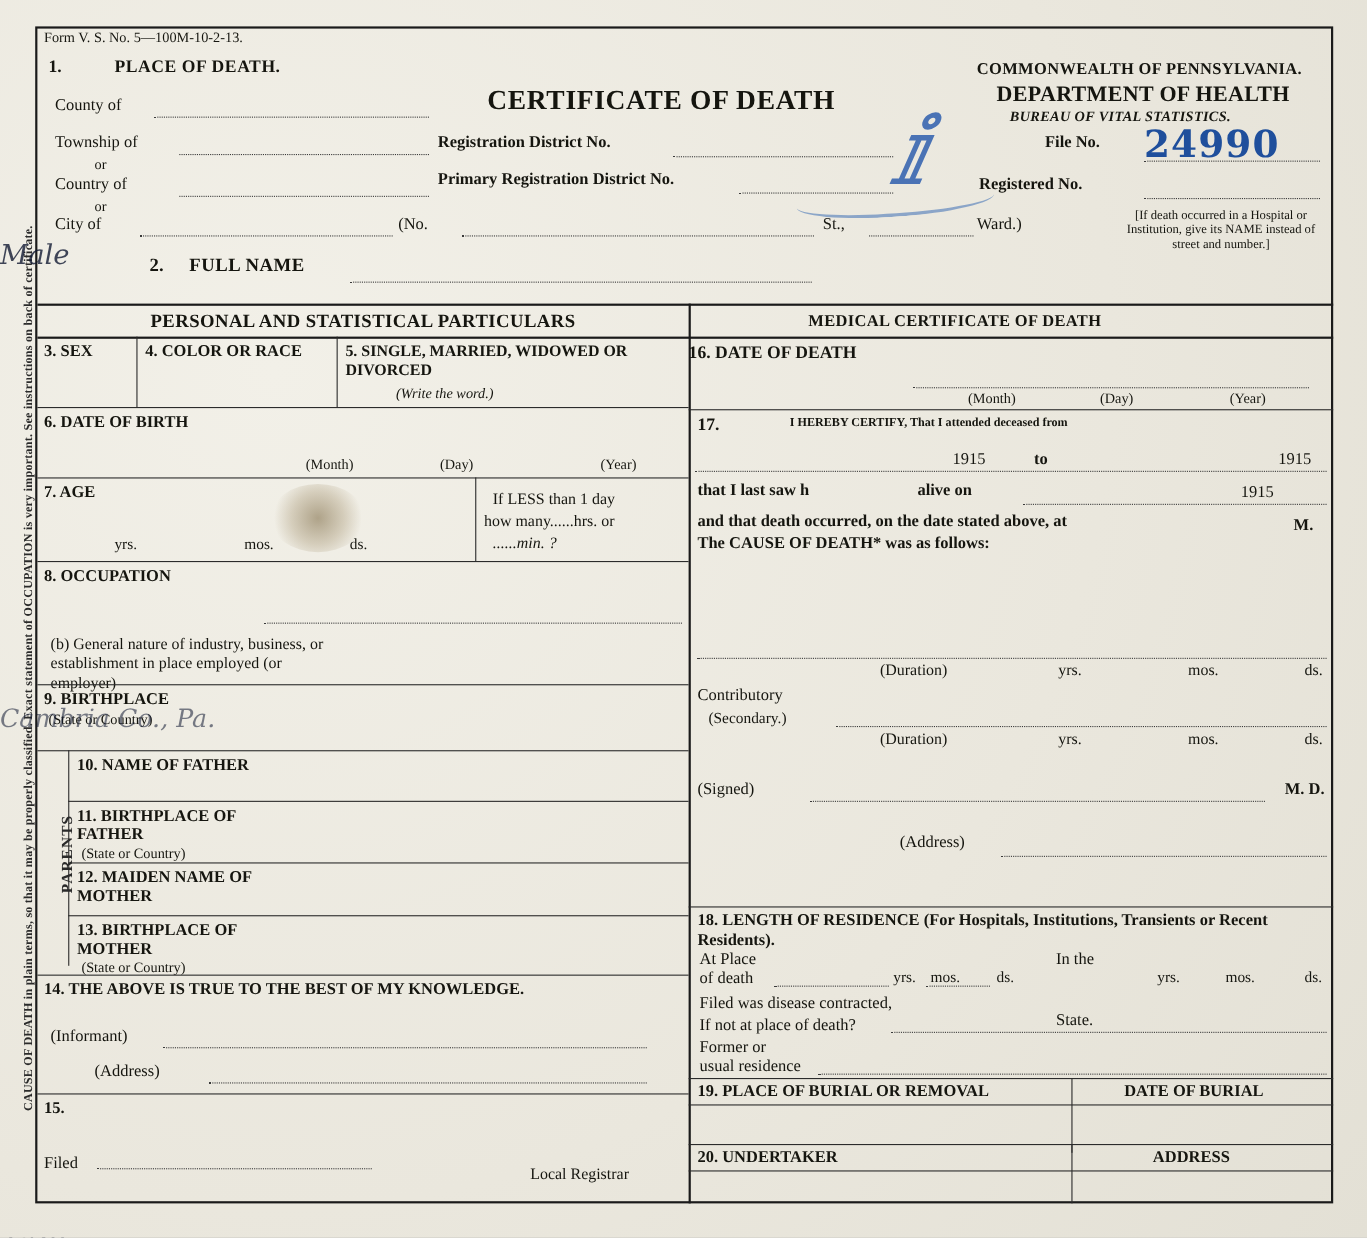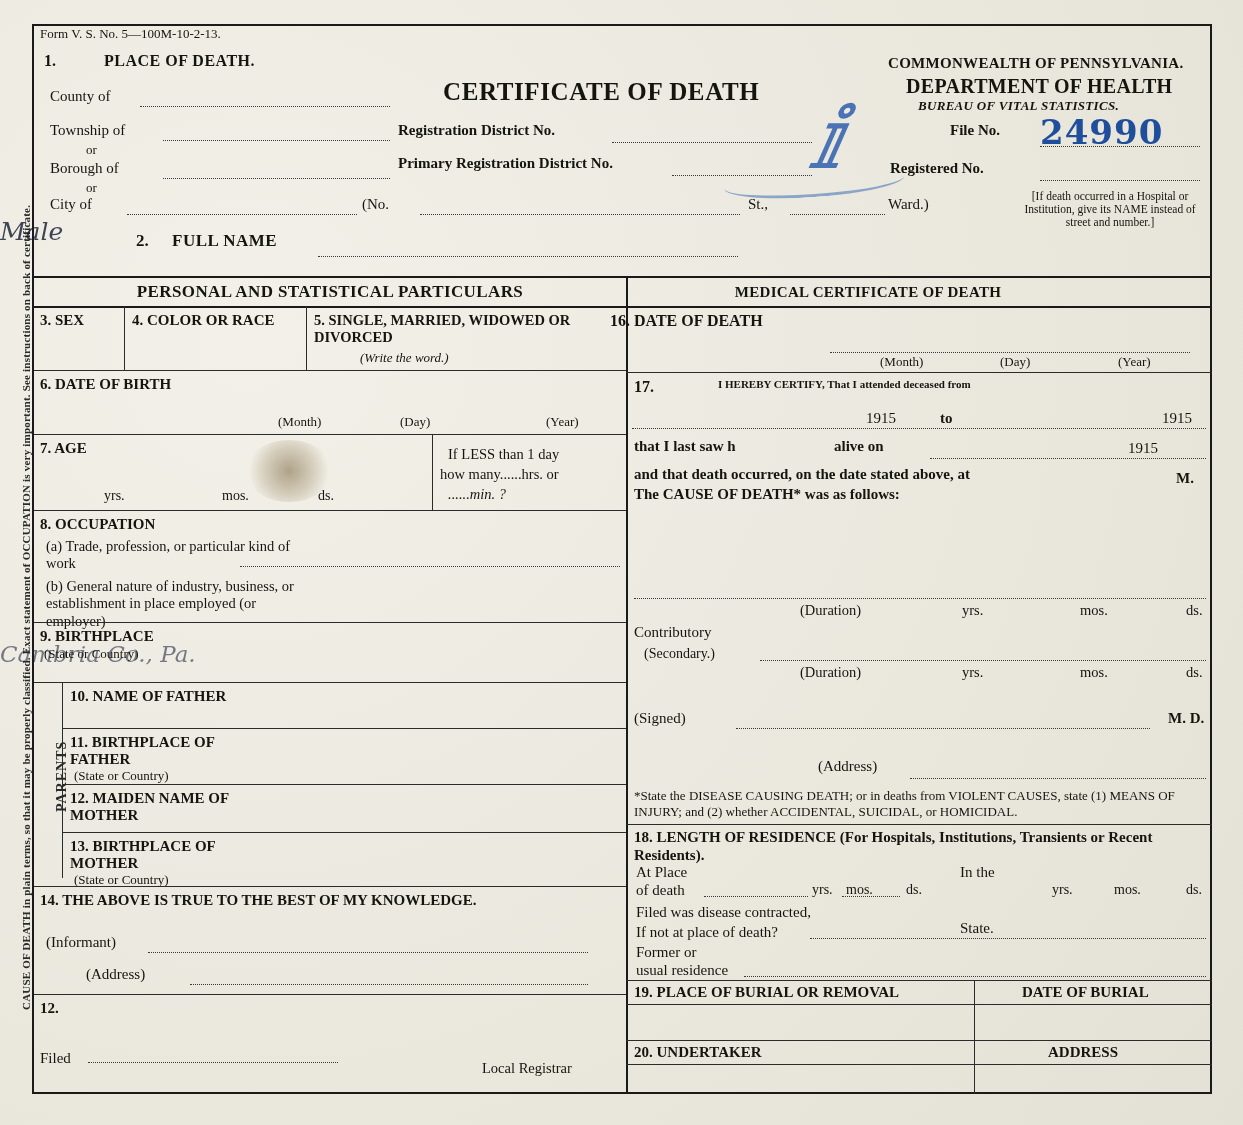--- a/index.html
+++ b/index.html
@@ -75,21 +75,21 @@
 
   <div class="txt" style="left:50px;top:88px;font-size:15px;">County of</div>
   <div class="dots" style="left:140px;top:106px;width:250px;"></div>
   <div class="hand dark" style="left:165px;top:72px;font-size:30px;">Blair</div>
 
   <div class="txt" style="left:50px;top:122px;font-size:15px;">Township of</div>
   <div class="dots" style="left:163px;top:140px;width:227px;"></div>
   <div class="hand dark" style="left:168px;top:116px;font-size:22px;opacity:.75;"></div>
 
   <div class="txt" style="left:86px;top:142px;font-size:13px;">or</div>
-  <div class="txt" style="left:50px;top:160px;font-size:15px;">Borough of</div>
+  <div class="txt" style="left:50px;top:160px;font-size:15px;">Country of</div>
   <div class="dots" style="left:163px;top:178px;width:227px;"></div>
   <div class="hand dark" style="left:163px;top:142px;font-size:28px;">Martinsburg</div>
 
   <div class="txt" style="left:86px;top:180px;font-size:13px;">or</div>
   <div class="txt" style="left:50px;top:196px;font-size:15px;">City of</div>
   <div class="dots" style="left:127px;top:214px;width:230px;"></div>
   <div class="hand dark" style="left:140px;top:190px;font-size:22px;"></div>
 
   <div class="txt" style="left:362px;top:196px;font-size:15px;">(No.</div>
   <div class="dots" style="left:420px;top:214px;width:320px;"></div>
@@ -171,21 +171,20 @@
   <div class="txt" style="left:222px;top:488px;font-size:14px;">mos.</div>
   <div class="hand dark" style="left:262px;top:464px;font-size:28px;">11</div>
   <div class="txt" style="left:318px;top:488px;font-size:14px;">ds.</div>
   <div class="hand dark" style="left:350px;top:464px;font-size:28px;">30</div>
 
   <div class="stain" style="left:246px;top:440px;width:86px;height:62px;"></div>
 
   <div class="hline" style="left:34px;top:510px;width:592px;"></div>
 
   <div class="txt bold" style="left:40px;top:516px;font-size:15px;">8. OCCUPATION</div>
-  <div class="txt" style="left:46px;top:538px;font-size:14.5px;width:250px;line-height:1.2;">(a) Trade, profession, or particular kind of work</div>
   <div class="txt" style="left:46px;top:578px;font-size:14.5px;width:250px;line-height:1.2;">(b) General nature of industry, business, or establishment in place employed (or employer)</div>
   <div class="dots" style="left:240px;top:566px;width:380px;"></div>
   <div class="hand dark" style="left:282px;top:526px;font-size:30px;">Retired</div>
 
   <div class="hline" style="left:34px;top:622px;width:592px;"></div>
 
   <div class="txt bold" style="left:40px;top:628px;font-size:15px;">9. BIRTHPLACE</div>
   <div class="txt" style="left:44px;top:646px;font-size:13px;">(State or Country)</div>
   <div class="hand dark" style="left:196px;top:638px;font-size:28px;">Martinsburg, Pa.</div>
 
@@ -216,28 +215,28 @@
   <div class="txt bold" style="left:40px;top:892px;font-size:15px;">14. THE ABOVE IS TRUE TO THE BEST OF MY KNOWLEDGE.</div>
   <div class="txt" style="left:46px;top:934px;font-size:15px;">(Informant)</div>
   <div class="dots" style="left:148px;top:952px;width:440px;"></div>
   <div class="hand dark" style="left:176px;top:908px;font-size:30px;">John Blake</div>
   <div class="txt" style="left:86px;top:966px;font-size:15px;">(Address)</div>
   <div class="dots" style="left:190px;top:984px;width:398px;"></div>
   <div class="hand dark" style="left:196px;top:948px;font-size:28px;">Altoona, Pa.</div>
 
   <div class="hline" style="left:34px;top:994px;width:592px;"></div>
 
-  <div class="txt bold" style="left:40px;top:1000px;font-size:15px;">12.</div>
+  <div class="txt bold" style="left:40px;top:1000px;font-size:15px;">15.</div>
   <div class="txt" style="left:40px;top:1050px;font-size:15px;">Filed</div>
   <div class="dots" style="left:88px;top:1062px;width:250px;"></div>
   <div class="hand dark" style="left:92px;top:1020px;font-size:28px;">Mch 29 1915</div>
   <div class="hand dark" style="left:358px;top:1014px;font-size:30px;">Jno. G. Skyles</div>
   <div class="txt" style="left:482px;top:1060px;font-size:14.5px;">Local Registrar</div>
 
-  <div class="txt bold" style="left:610px;top:312px;font-size:16px;">16. DATE OF DEATH</div>
+  <div class="txt bold" style="left:626px;top:312px;font-size:16px;">16. DATE OF DEATH</div>
   <div class="hand dark" style="left:840px;top:318px;font-size:30px;">Mar.</div>
   <div class="hand dark" style="left:1000px;top:318px;font-size:30px;">14,</div>
   <div class="hand dark" style="left:1112px;top:318px;font-size:28px;">1915</div>
   <div class="dots" style="left:830px;top:352px;width:360px;"></div>
   <div class="txt" style="left:880px;top:354px;font-size:13px;">(Month)</div>
   <div class="txt" style="left:1000px;top:354px;font-size:13px;">(Day)</div>
   <div class="txt" style="left:1118px;top:354px;font-size:13px;">(Year)</div>
 
   <div class="hline" style="left:626px;top:372px;width:586px;"></div>
 
@@ -281,21 +280,20 @@
 
   <div class="txt" style="left:634px;top:710px;font-size:15px;">(Signed)</div>
 
   <div class="dots" style="left:736px;top:728px;width:414px;"></div>
   <div class="txt bold" style="left:1168px;top:710px;font-size:15px;">M. D.</div>
 
   <div class="txt" style="left:818px;top:758px;font-size:15px;">(Address)</div>
 
   <div class="dots" style="left:910px;top:778px;width:296px;"></div>
 
-  <div class="txt" style="left:634px;top:788px;font-size:13px;width:576px;line-height:1.2;">*State the DISEASE CAUSING DEATH; or in deaths from VIOLENT CAUSES, state (1) MEANS OF INJURY; and (2) whether ACCIDENTAL, SUICIDAL, or HOMICIDAL.</div>
 
   <div class="hline" style="left:626px;top:824px;width:586px;"></div>
 
   <div class="txt bold" style="left:634px;top:828px;font-size:15px;width:576px;line-height:1.2;">18. LENGTH OF RESIDENCE (For Hospitals, Institutions, Transients or Recent Residents).</div>
   <div class="txt" style="left:636px;top:864px;font-size:15px;">At Place</div>
   <div class="txt" style="left:960px;top:864px;font-size:15px;">In the</div>
   <div class="txt" style="left:636px;top:882px;font-size:15px;">of death</div>
   <div class="dots" style="left:704px;top:896px;width:104px;"></div>
   <div class="txt" style="left:812px;top:882px;font-size:14px;">yrs.</div>
   <div class="dots" style="left:842px;top:896px;width:58px;"></div>

